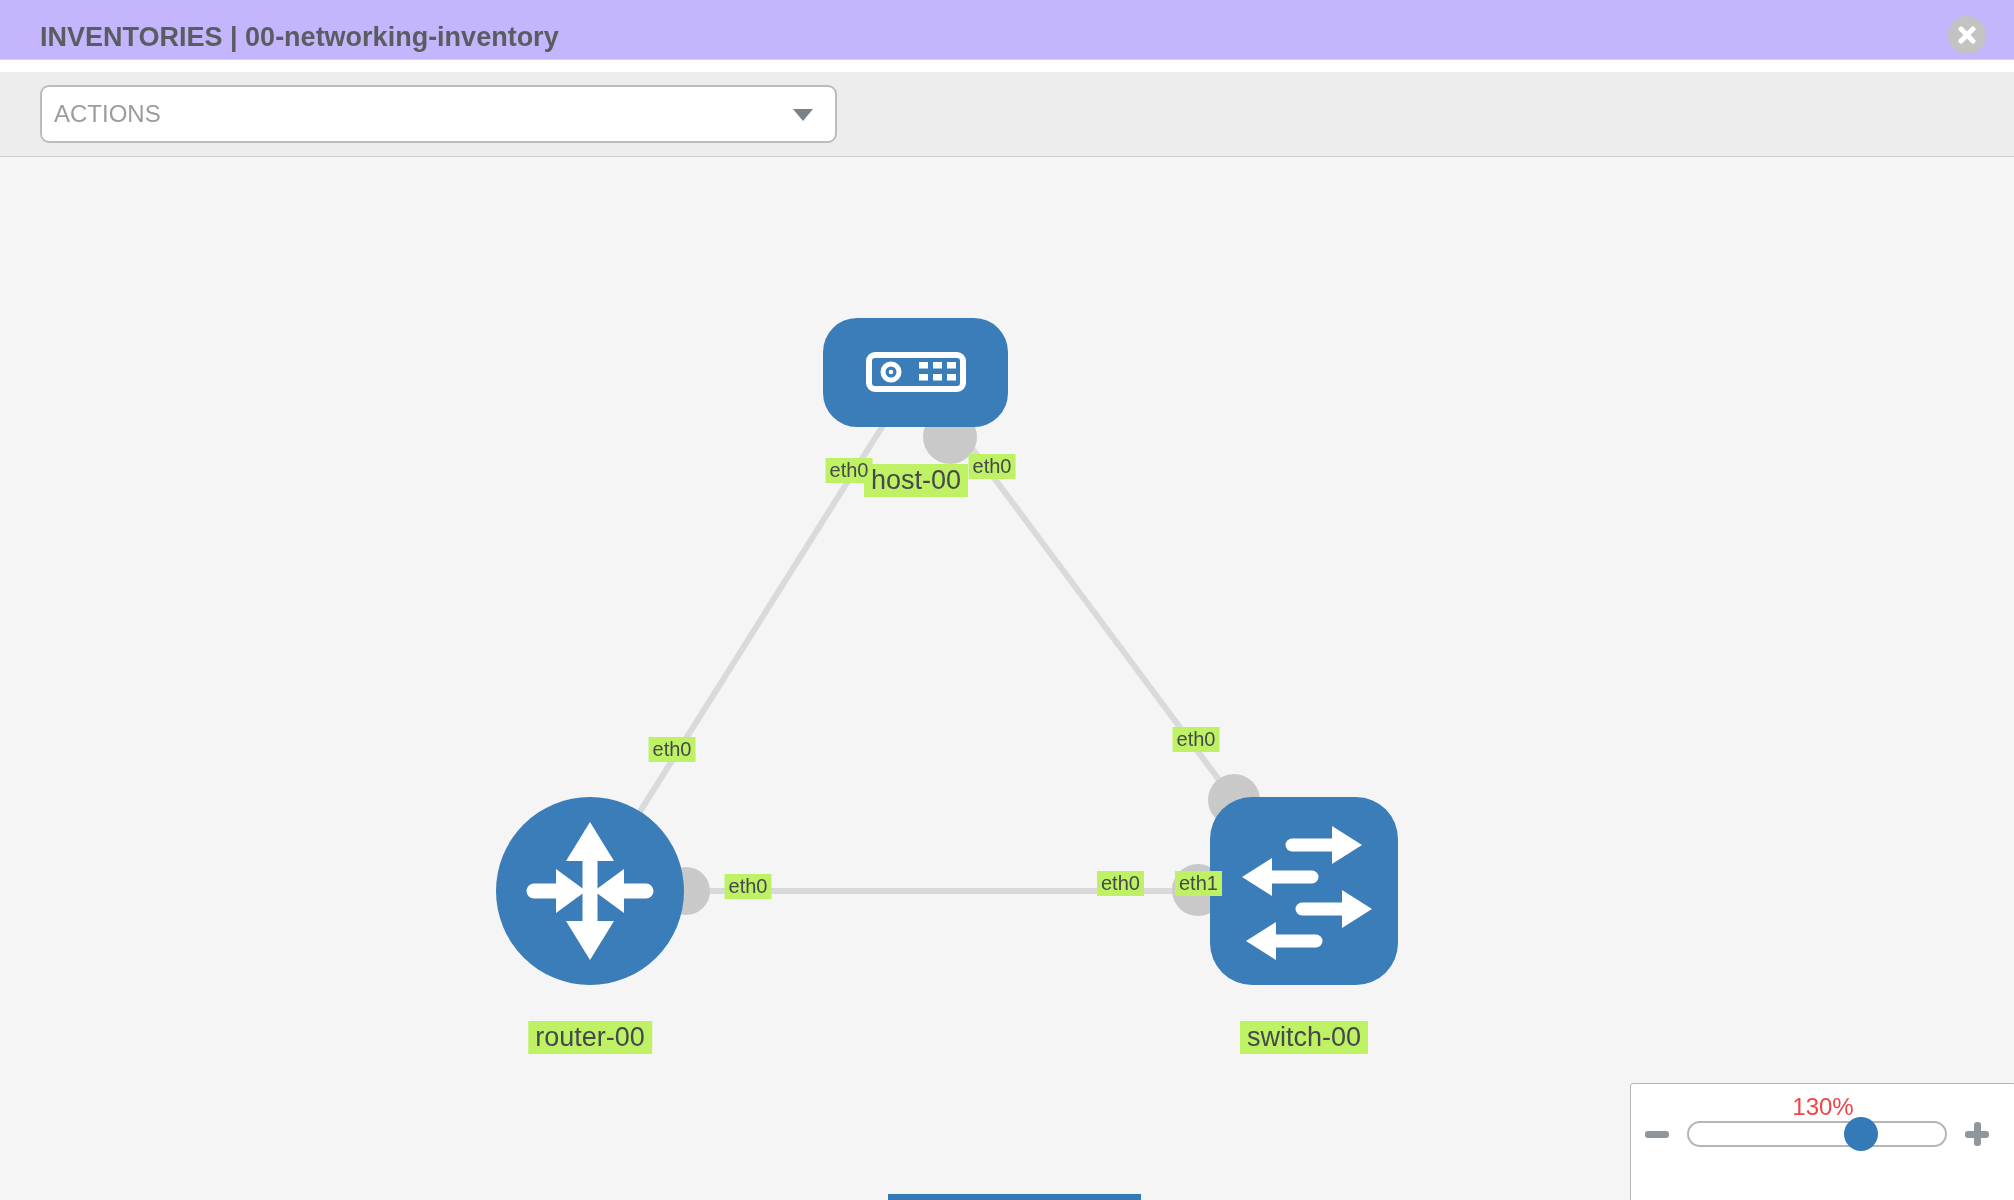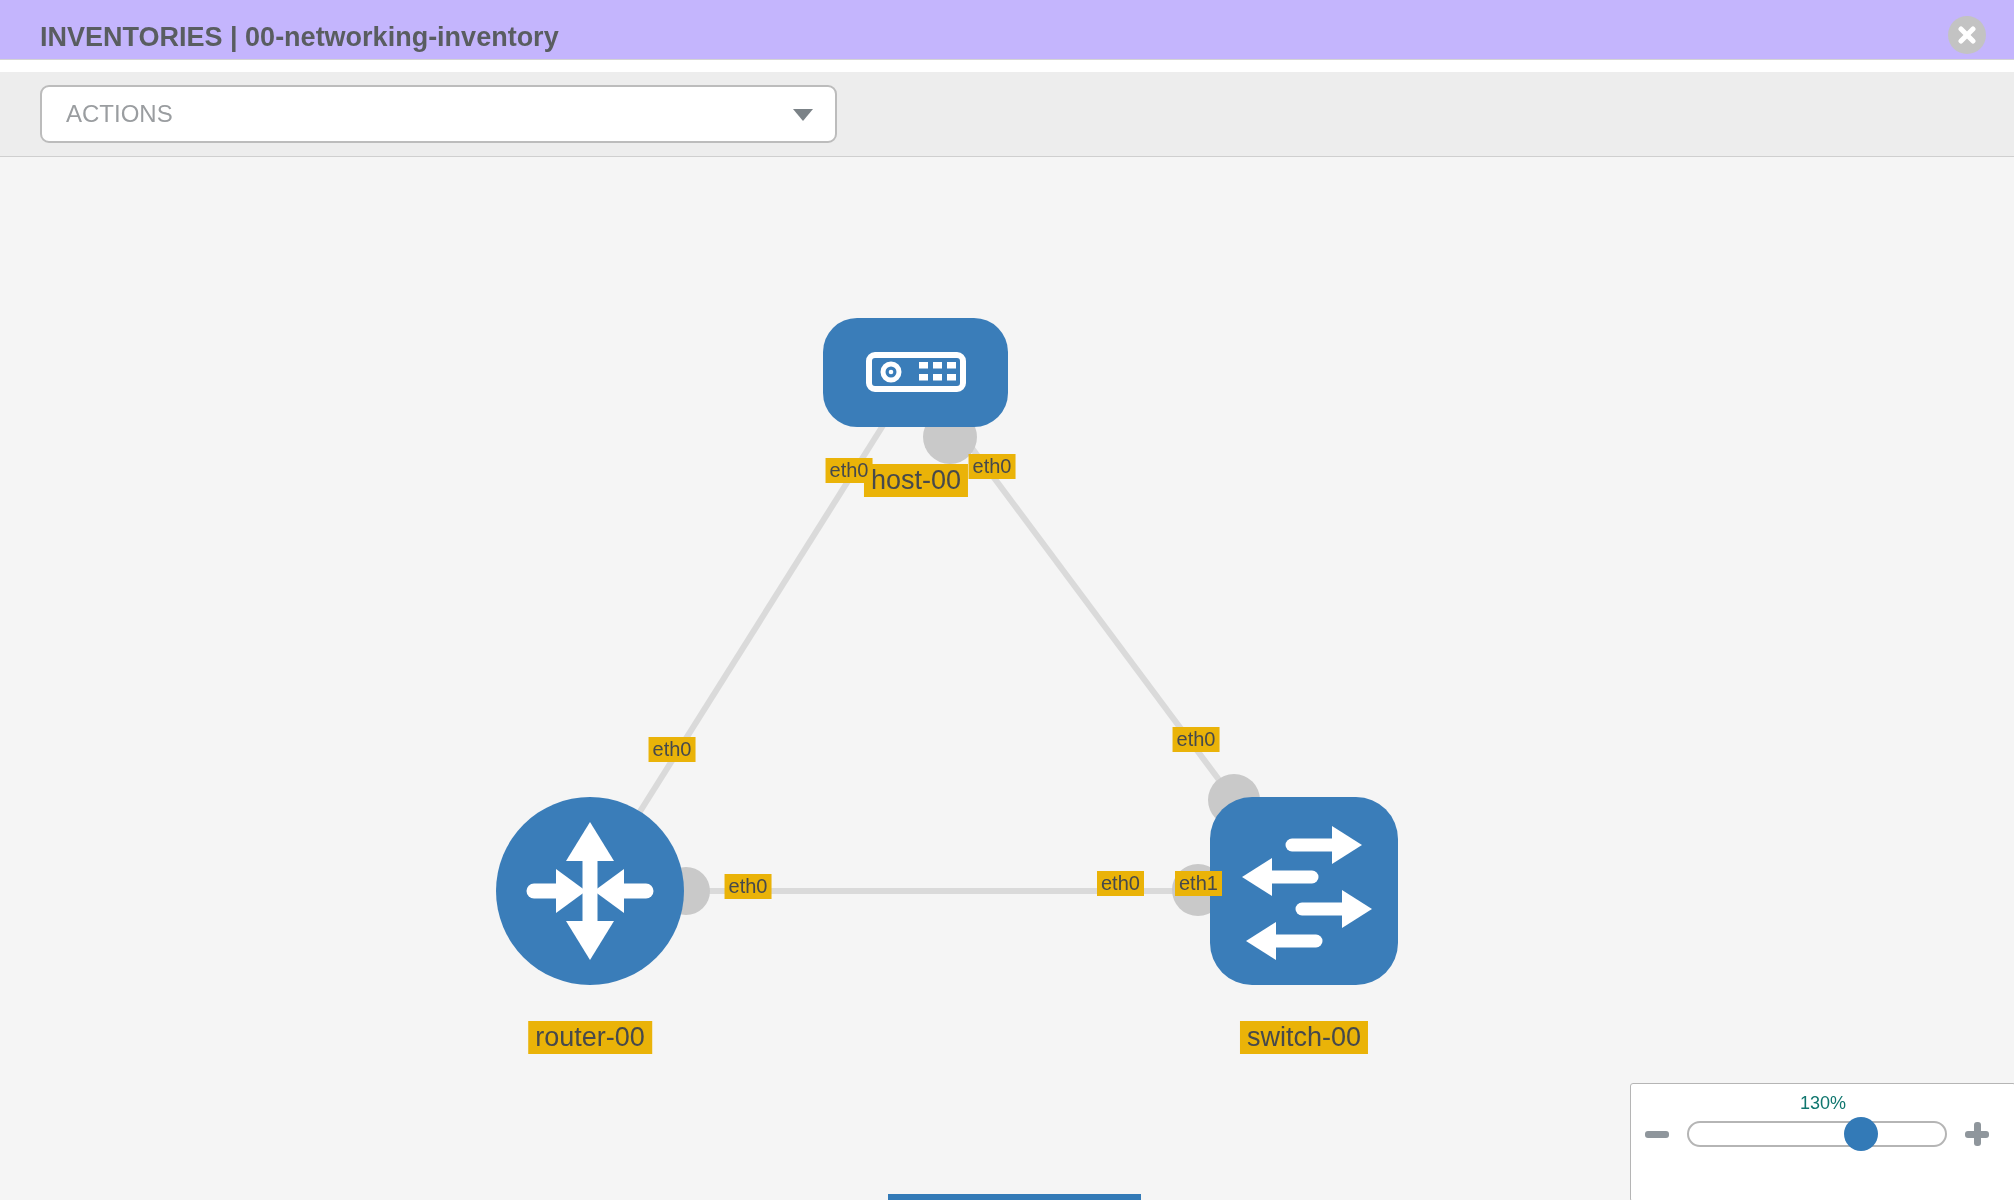--- a/index.html
+++ b/index.html
@@ -23,21 +23,21 @@
   }
   .close-btn svg{display:block;}
   
   .toolbar{
     position:absolute;left:0;top:72px;width:100%;height:85px;
     background:var(--toolbar-bg,#ededed);border-bottom:1px solid #cfcfcf;box-sizing:border-box;
   }
   .select-box{
     position:absolute;top:13px;height:58px;background:#fff;
     border:2px solid #bcbcbc;border-radius:9px;box-sizing:border-box;
-    display:flex;align-items:center;padding:0 24px;
+    display:flex;align-items:center;padding:0 12px;
     font-size:24px;color:var(--muted-text,#9a9da0);cursor:pointer;
   }
   .select-actions{left:40px;width:797px;}
   .select-search{left:1183px;width:798px;}
   .caret{
     position:absolute;right:22px;top:50%;margin-top:-5px;
     width:0;height:0;border-left:10px solid transparent;border-right:10px solid transparent;
     border-top:12px solid #7b8287;
   }
   .tool-icon{position:absolute;cursor:pointer;}
@@ -54,35 +54,35 @@
   .graph circle{fill:var(--connector-gray,#c9c9c9);}
   .node{
     position:absolute;background:var(--node-blue,#3a7db9);
     display:flex;align-items:center;justify-content:center;cursor:pointer;
   }
   .node svg{display:block;}
   .node-host{left:823px;top:161px;width:185px;height:109px;border-radius:34px;}
   .node-router{left:496px;top:640px;width:188px;height:188px;border-radius:50%;}
   .node-switch{left:1210px;top:640px;width:188px;height:188px;border-radius:42px;}
   .chip{
-    position:absolute;background:#eab308;color:var(--label-text,#46494c);
+    position:absolute;background:#bef264;color:var(--label-text,#46494c);
     white-space:nowrap;
     text-align:center;
   }
   .node-chip{font-size:27px;padding:1px 7px;transform:translateX(-50%);margin-top:23px;}
   .port-chip{font-size:20px;padding:1px 4px;transform:translateX(-50%);}
   .port-chip.anchor-left{transform:none;}
   
   .zoom-panel{
     position:absolute;left:1630px;top:926px;right:-2px;bottom:-2px;
     background:#fff;border:1px solid #b5b5b5;border-radius:3px;box-sizing:border-box;
   }
   .zoom-level{
     margin-top:9px;width:384px;text-align:center;
-    font-size:18px;color:#0f766e;
+    font-size:24px;color:#ef4444;
   }
   .slider-row{
     position:absolute;left:14px;top:37px;height:26px;
     display:flex;align-items:center;
   }
   .zoom-minus{width:24px;height:7px;border-radius:3px;background:#8f969c;cursor:pointer;}
   .zoom-plus{position:relative;width:24px;height:24px;cursor:pointer;}
   .zoom-plus::before{content:"";position:absolute;left:0;top:9px;width:24px;height:7px;border-radius:3px;background:#8f969c;}
   .zoom-plus::after{content:"";position:absolute;left:9px;top:0;width:7px;height:24px;border-radius:3px;background:#8f969c;}
   .slider-track{

